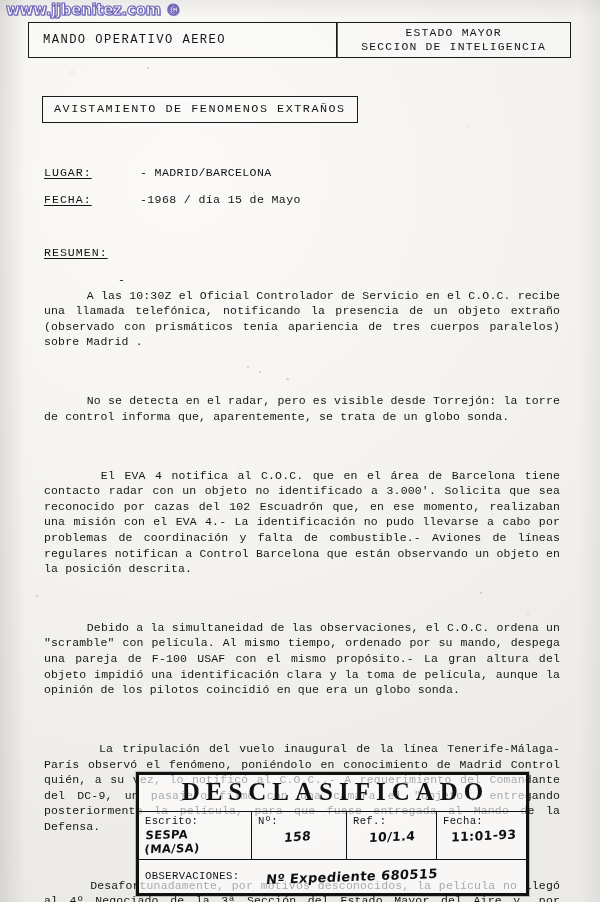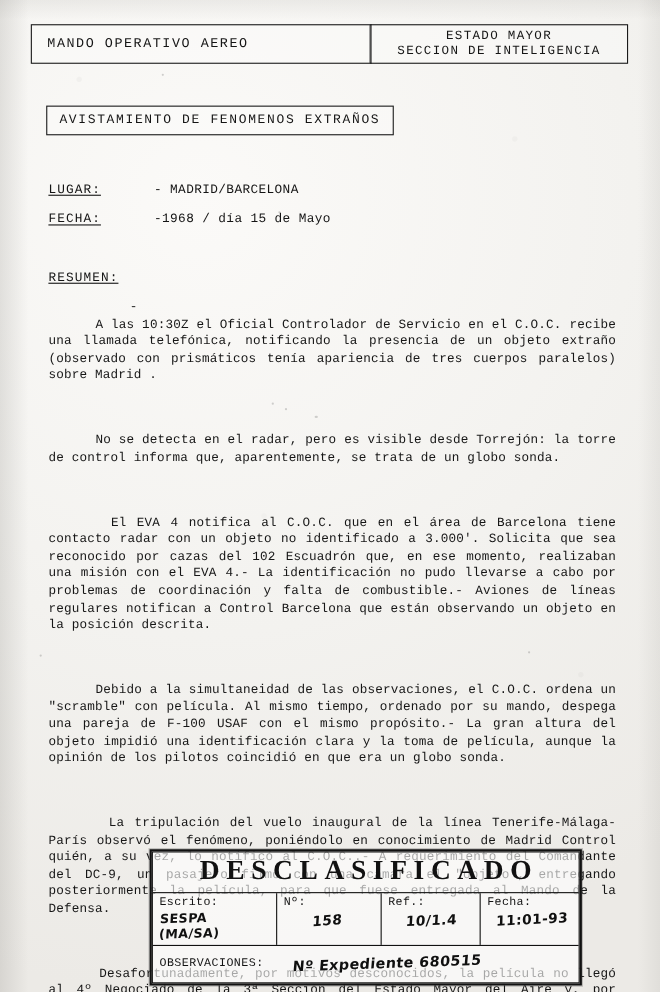--- a/index.html
+++ b/index.html
@@ -276,20 +276,21 @@
   <div class="grain"></div>
 
   <div class="speck" style="left:147px;top:67px;width:2px;height:2px;"></div>
   <div class="speck" style="left:253px;top:192px;width:2px;height:2px;"></div>
   <div class="speck" style="left:286px;top:378px;width:3px;height:2px;"></div>
   <div class="speck" style="left:247px;top:366px;width:2px;height:2px;"></div>
   <div class="speck" style="left:259px;top:371px;width:2px;height:2px;"></div>
   <div class="speck" style="left:480px;top:592px;width:2px;height:2px;"></div>
   <div class="speck" style="left:36px;top:595px;width:2px;height:2px;"></div>
 
+  <div class="watermark">www.jjbenitez.com ©</div>
 
   <div class="hdr">
     <div class="hdr-box hdr-left">
       <span>MANDO OPERATIVO AEREO</span>
     </div>
     <div class="hdr-box hdr-right">
       <span>ESTADO MAYOR</span>
       <span>SECCION DE INTELIGENCIA</span>
     </div>
   </div>

